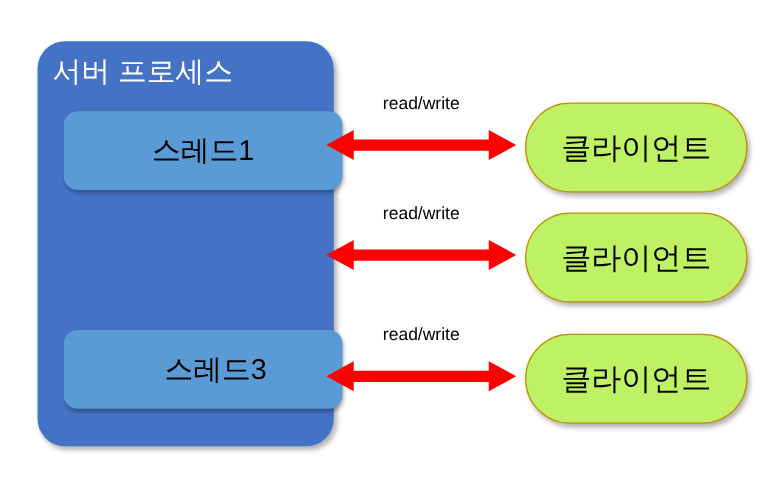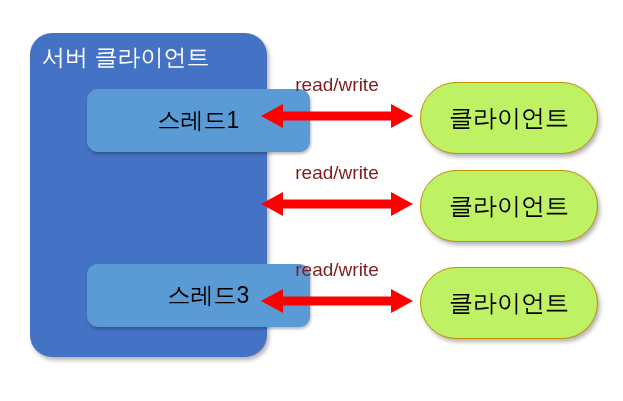--- a/index.html
+++ b/index.html
@@ -52,21 +52,20 @@
     left: 21px;
     width: 223px;
     height: 63px;
     background: #5B9BD5;
     border-radius: 11px;
     box-shadow: 1px 2px 3px rgba(0,0,0,0.28);
     display: flex;
     align-items: center;
     justify-content: center;
     box-sizing: border-box;
-    margin-left: 36px;
   }
   .thread-box .thread-label {
     font-size: 23px;
     color: #000000;
     white-space: nowrap;
   }
   #thread-1 { top: 56px; }
   #thread-2 { top: 143px; }
   #thread-3 { top: 231px; padding-left: 20px; }
 
@@ -104,39 +103,39 @@
   #connector-1 { top: 74px; }
   #connector-2 { top: 162px; }
   #connector-3 { top: 259px; }
 
   .connector-label {
     position: absolute;
     left: 0;
     top: 0;
     width: 152px;
     text-align: center;
-    font-size: 19px;
-    color: #7f1d1d;
+    font-size: 14px;
+    color: #000000;
     white-space: nowrap;
   }
   .connector-arrow {
     position: absolute;
     left: 0;
     top: 25px;
     width: 152px;
     height: 34px;
   }
 </style>
 </head>
 <body>
 
 <div id="canvas">
 
   <div class="server-process">
-    <div class="server-title">서버 클라이언트</div>
+    <div class="server-title">서버 프로세스</div>
 
     <div class="thread-box" id="thread-1">
       <span class="thread-label">스레드1</span>
     </div>
 
 
     <div class="thread-box" id="thread-3">
       <span class="thread-label">스레드3</span>
     </div>
   </div>

